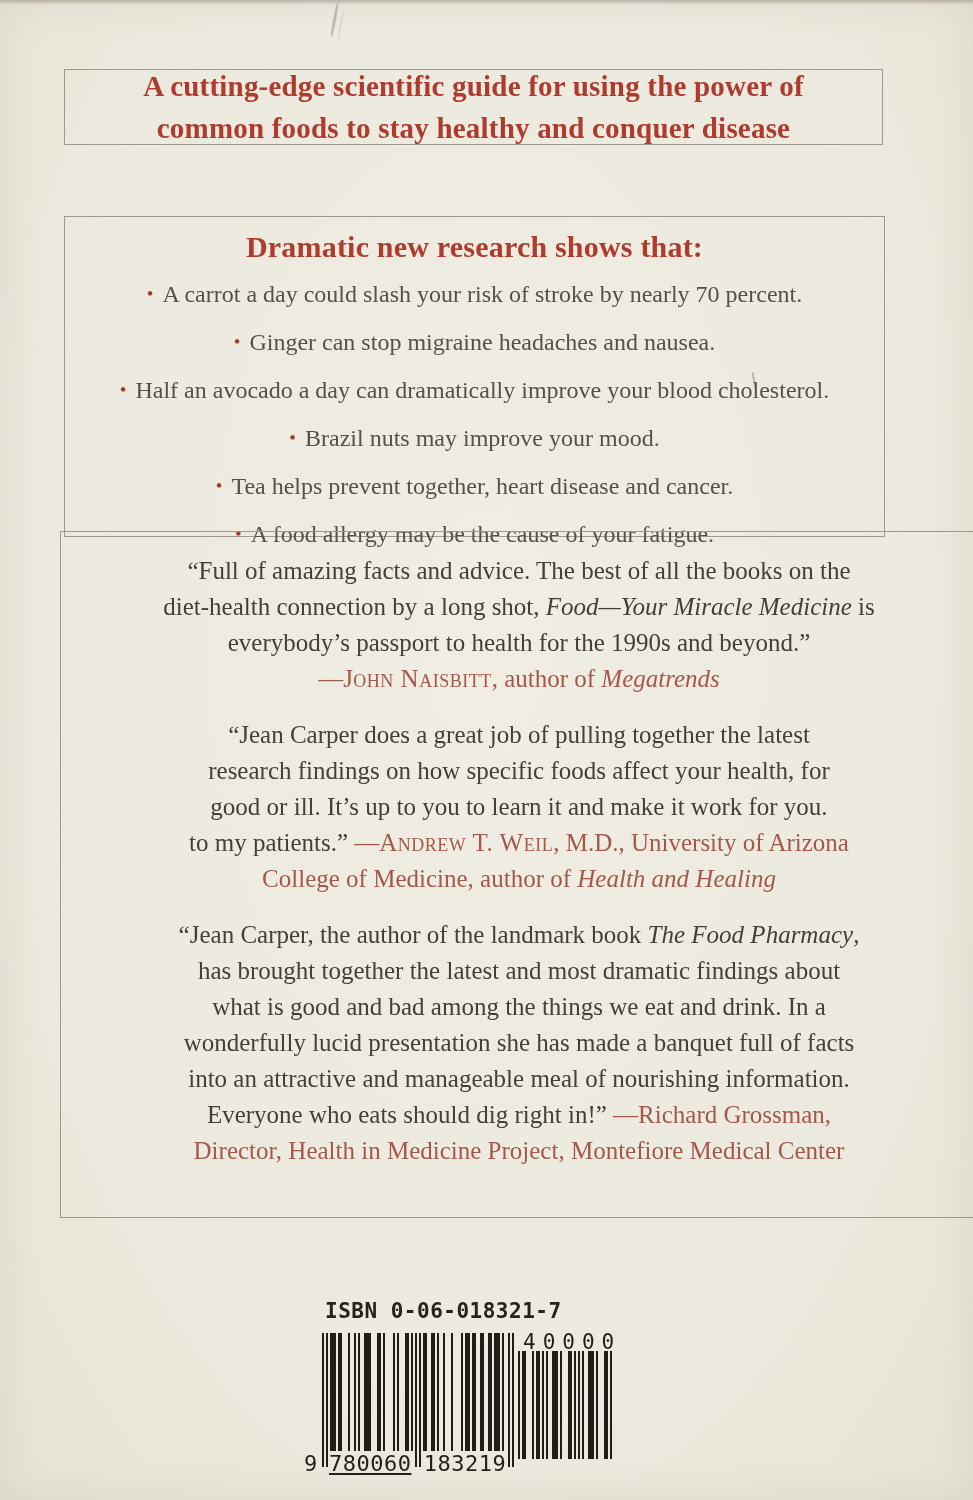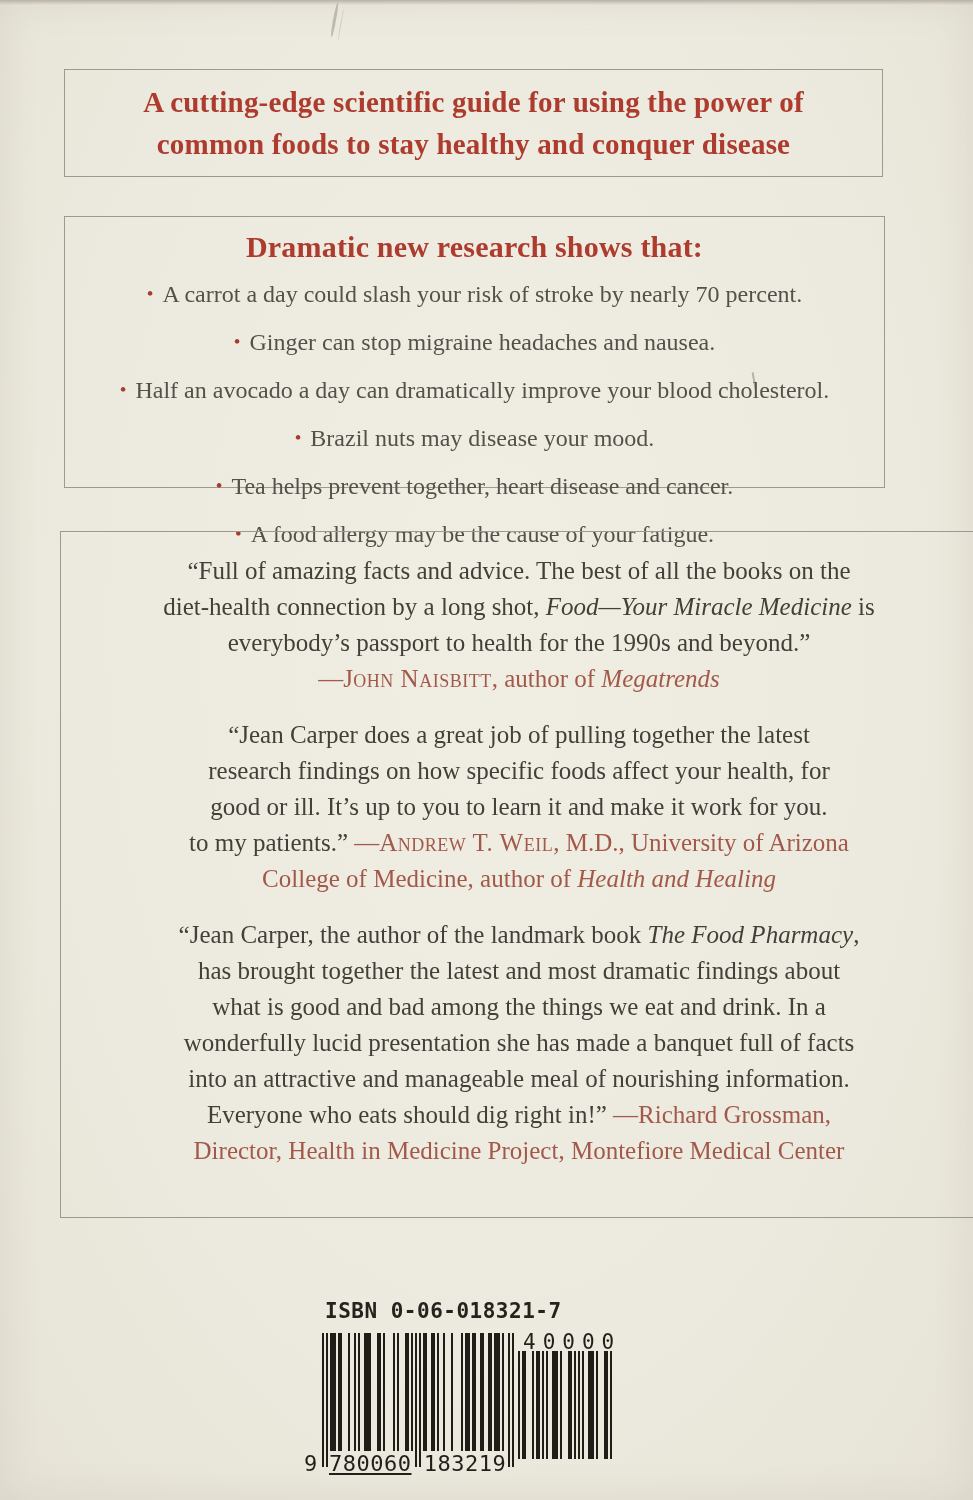--- a/index.html
+++ b/index.html
@@ -22,27 +22,27 @@
     background:linear-gradient(#b7b2a4, rgba(183,178,164,0));}
   .smudge{position:absolute;left:333px;top:3px;width:3px;height:34px;border-radius:60% 40% 50% 50%;
     background:rgba(118,113,103,.38);transform:rotate(10deg);
     box-shadow:7px 4px 0 -1px rgba(118,113,103,.22);}
   .tick{position:absolute;left:753px;top:372px;width:2px;height:17px;
     background:rgba(104,99,90,.42);transform:rotate(-10deg);border-radius:2px;}
 
   .box{position:absolute;border:1px solid var(--border);box-sizing:border-box;}
 
   
-  .tagline-box{left:64px;top:69px;width:819px;height:108px;
+  .tagline-box{left:64px;top:69px;width:819px;height:76px;
     display:flex;flex-direction:column;justify-content:center;gap:9px;}
   .tagline-line{text-align:center;color:var(--red);font-size:29px;font-weight:700;
     letter-spacing:.2px;white-space:nowrap;}
 
   
-  .research-box{left:64px;top:216px;width:821px;height:272px;text-align:center;}
+  .research-box{left:64px;top:216px;width:821px;height:321px;text-align:center;}
   .research-heading{margin:13px 0 6px 0;font-size:30px;font-weight:700;color:var(--red);
     letter-spacing:.2px;}
   .bullet-list{list-style:none;margin:0;padding:0;}
   .bullet-list li{font-size:24px;color:var(--gray);line-height:47px;white-space:nowrap;}
   .bullet-dot{color:#a63c2c;font-size:19px;margin-right:9px;vertical-align:2px;}
 
   
   .quotes-box{left:60px;top:531px;width:918px;height:687px;}
   .quotes-inner{padding-top:21px;}
   .qpara{margin:0 0 20px 0;}
@@ -82,21 +82,21 @@
     <div class="tagline-line">A cutting-edge scientific guide for using the power of</div>
     <div class="tagline-line">common foods to stay healthy and conquer disease</div>
   </section>
 
   <section class="box research-box">
     <h2 class="research-heading">Dramatic new research shows that:</h2>
     <ul class="bullet-list" id="bullet-list">
         <li><span class="bullet-dot">•</span><span>A carrot a day could slash your risk of stroke by nearly 70 percent.</span></li>
         <li><span class="bullet-dot">•</span><span>Ginger can stop migraine headaches and nausea.</span></li>
         <li><span class="bullet-dot">•</span><span>Half an avocado a day can dramatically improve your blood cholesterol.</span></li>
-        <li><span class="bullet-dot">•</span><span>Brazil nuts may disease your mood.</span></li>
+        <li><span class="bullet-dot">•</span><span>Brazil nuts may improve your mood.</span></li>
         <li><span class="bullet-dot">•</span><span>Tea helps prevent together, heart disease and cancer.</span></li>
         <li><span class="bullet-dot">•</span><span>A food allergy may be the cause of your fatigue.</span></li>
       </ul>
   </section>
 
   <section class="box quotes-box">
     <div class="quotes-inner" id="quotes">
         <div class="qpara">
           <div class="qline"><span class="s-q">“Full of amazing facts and advice. The best of all the books on the</span></div>
           <div class="qline"><span class="s-q">diet-health connection by a long shot, </span><span class="s-qi">Food—Your Miracle Medicine</span><span class="s-q"> is</span></div>

